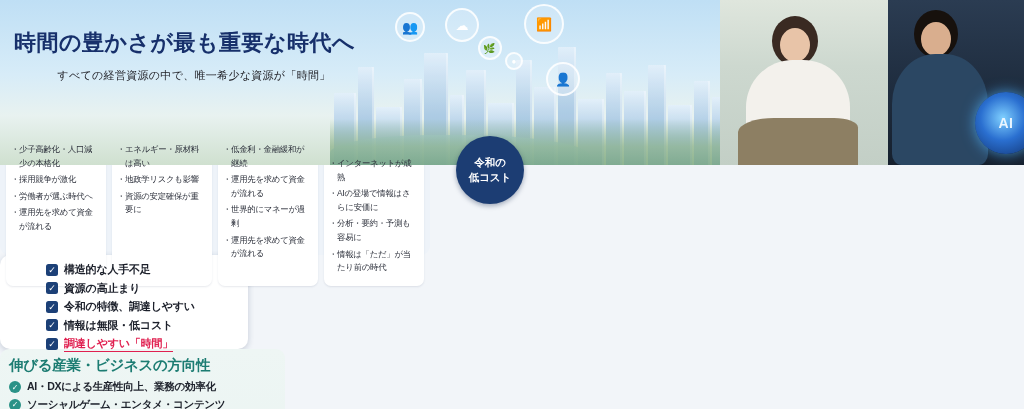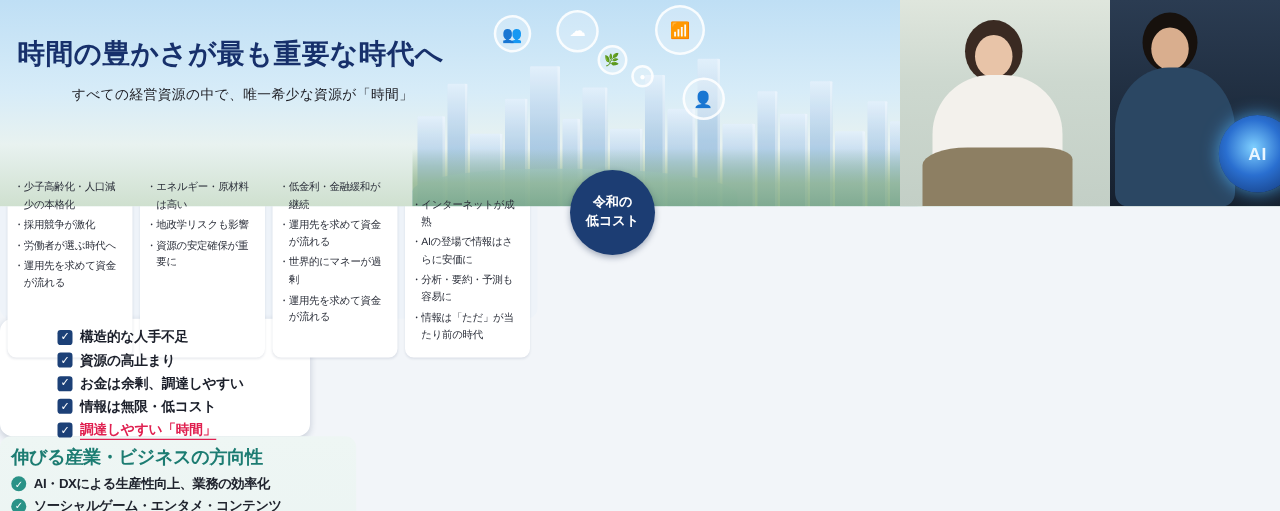--- a/index.html
+++ b/index.html
@@ -251,21 +251,21 @@
     <div class="kw-row">
       <span class="chk">✓</span>
       <span class="kwtext">構造的な人手不足</span>
     </div>
     <div class="kw-row">
       <span class="chk">✓</span>
       <span class="kwtext">資源の高止まり</span>
     </div>
     <div class="kw-row">
       <span class="chk">✓</span>
-      <span class="kwtext">お金は余剰、調達しやすい</span>
+      <span class="kwtext">令和の特徴、調達しやすい</span>
     </div>
     <div class="kw-row">
       <span class="chk">✓</span>
       <span class="kwtext">情報は無限・低コスト</span>
     </div>
     <div class="kw-row hl">
       <span class="chk">✓</span>
       <span class="kwtext">調達しやすい「時間」</span>
     </div>
   </div>

